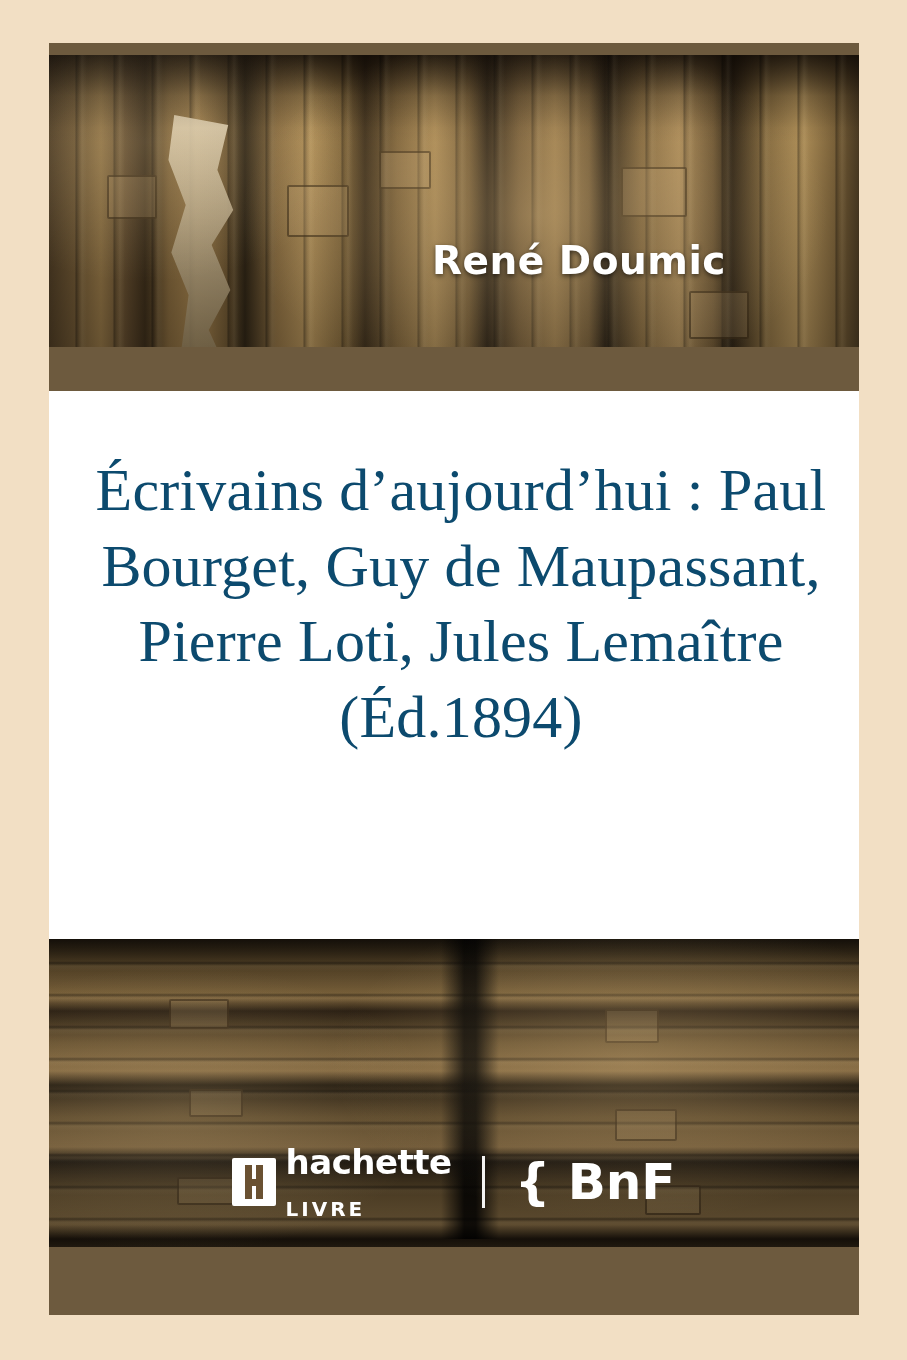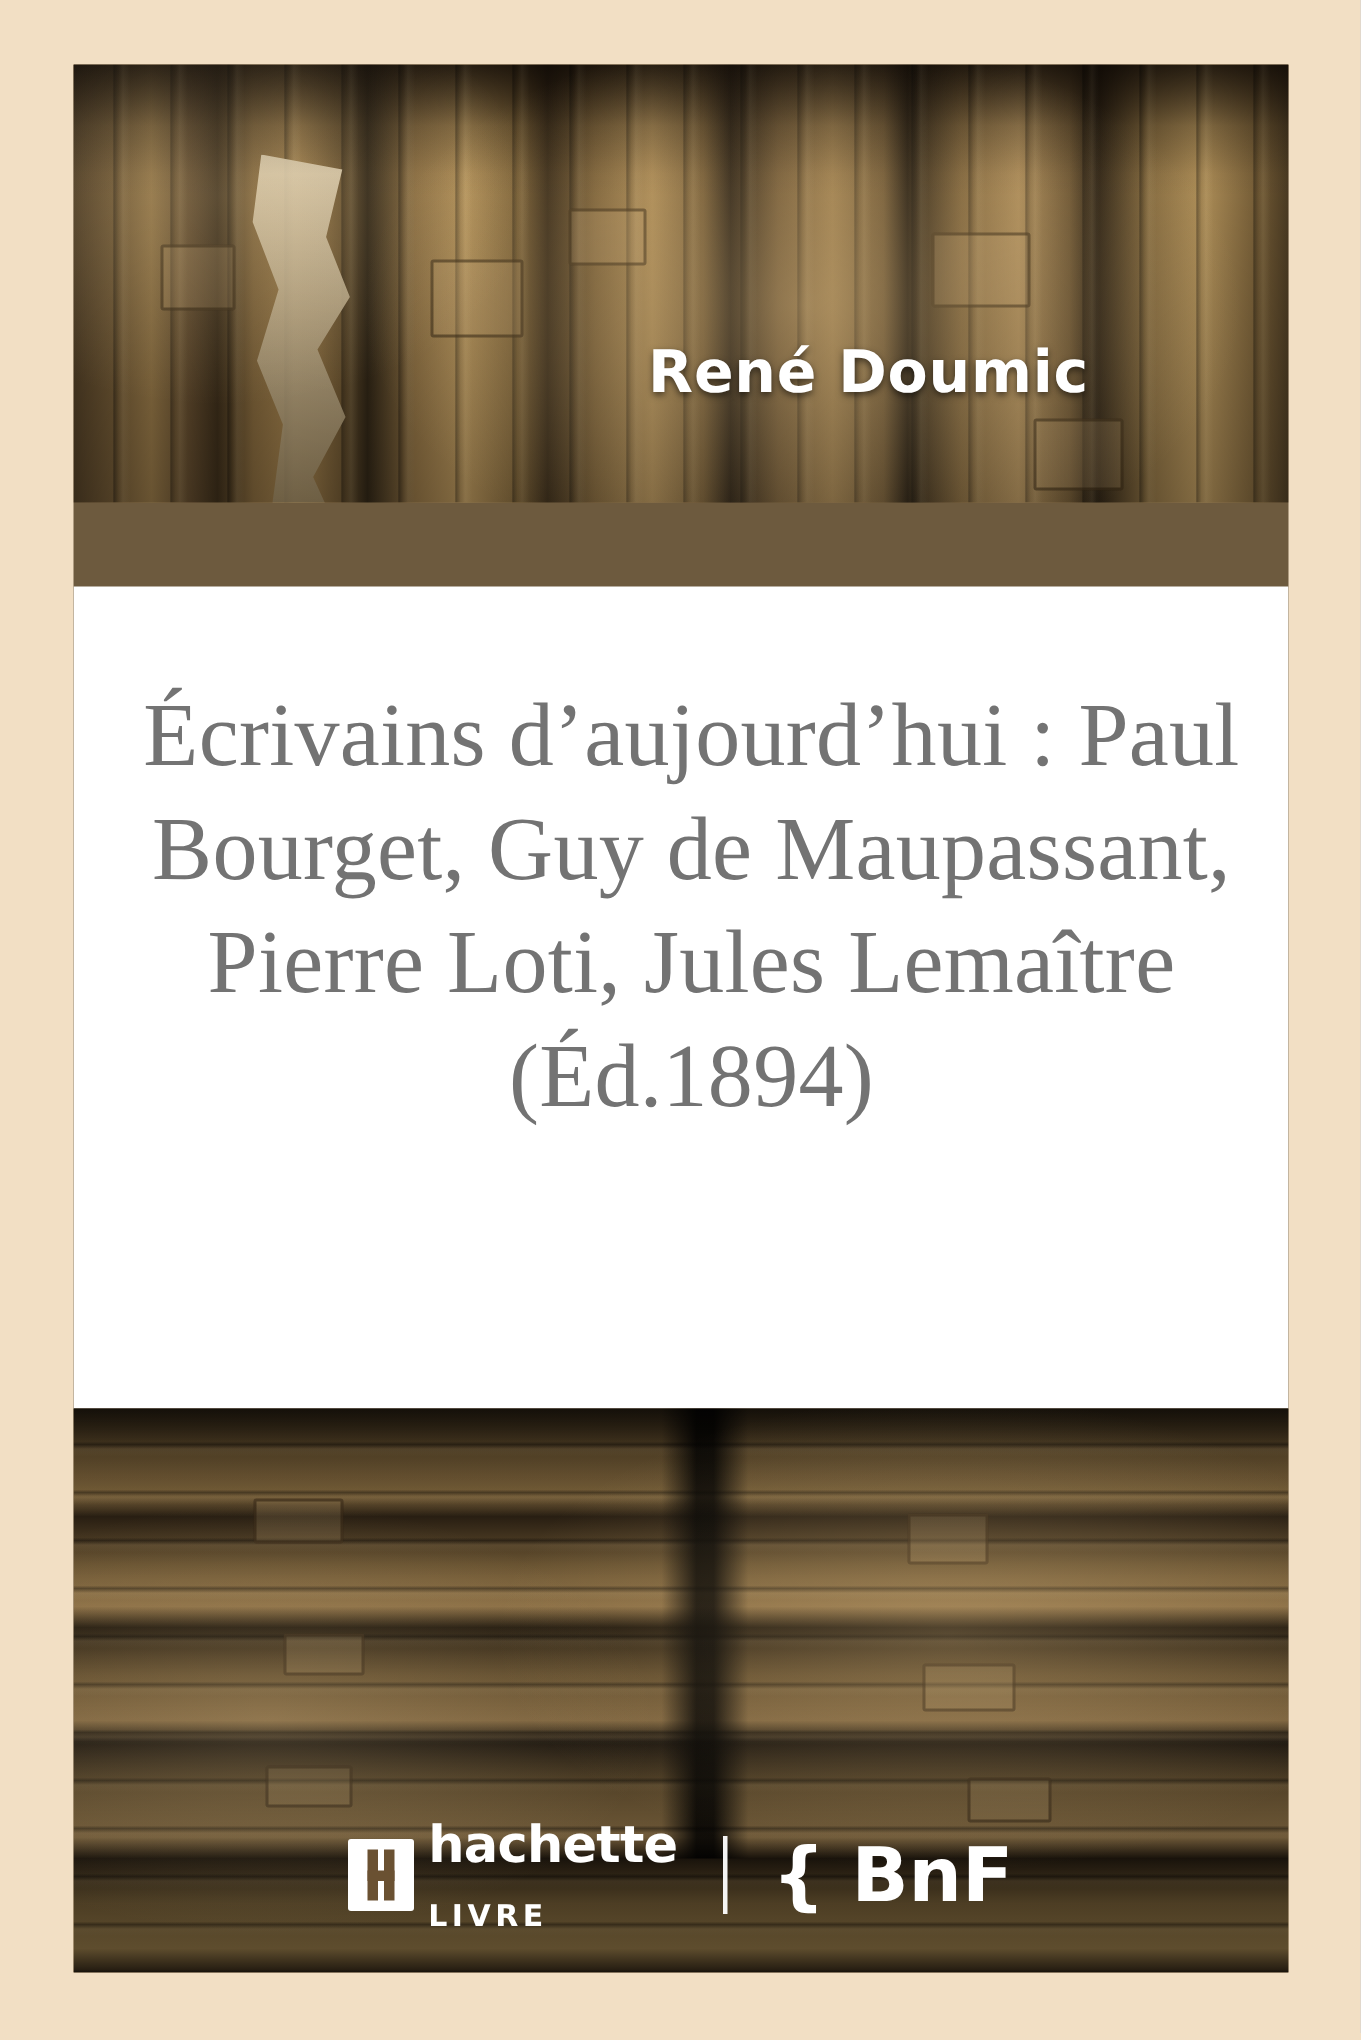--- a/index.html
+++ b/index.html
@@ -30,21 +30,21 @@
     width: 810px;
     height: 1272px;
     overflow: hidden;
     background: #6d5a3e;
   }
 
   
   .photo-top {
     position: absolute;
     left: 0;
-    top: 0;
+    top: 12px;
     width: 810px;
     height: 292px;
     overflow: hidden;
     background:
       linear-gradient(180deg, rgba(20,12,6,0.75) 0%, rgba(20,12,6,0.15) 14%, rgba(0,0,0,0) 30%),
       linear-gradient(90deg,
         #4b3a23 0px, #6b5432 28px, #8b6f42 52px, #5a452a 78px,
         #3a2c19 96px, #7d6239 120px, #9c7c4a 150px, #6a5330 178px,
         #2e2415 196px, #8a6d41 228px, #b08f58 262px, #7c6238 296px,
         #3b2d1a 316px, #7a6038 348px, #a78753 386px, #6e5632 420px,
@@ -106,21 +106,21 @@
   }
 
   .title {
     position: absolute;
     left: 42px;
     top: 62px;
     width: 740px;
     font-family: "Liberation Serif", serif;
     font-size: 60px;
     line-height: 1.26;
-    color: #737373;
+    color: #0c4a6e;
     text-align: center;
     font-weight: 400;
     letter-spacing: 0.2px;
   }
 
   
   .author {
     position: absolute;
     left: 0;
     top: 183px;
@@ -135,21 +135,21 @@
     letter-spacing: 0.5px;
     text-shadow: 0 2px 5px rgba(0,0,0,0.55);
   }
 
   
   .photo-bottom {
     position: absolute;
     left: 0;
     top: 896px;
     width: 810px;
-    height: 376px;
+    height: 308px;
     overflow: hidden;
     background:
       linear-gradient(180deg, rgba(0,0,0,0.55) 0%, rgba(0,0,0,0.12) 8%, rgba(0,0,0,0) 20%),
       linear-gradient(180deg,
         #3c2e1b 0px, #6e5733 30px, #8a6e42 58px,
         #2c2114 72px, #6a5432 104px, #8f7247 132px,
         #251c10 146px, #6d5633 178px, #94764a 208px,
         #1f1810 222px, #715a36 254px, #9a7c4e 286px,
         #241b10 300px, #7a6239 330px, #a3854f 360px,
         #3a2c1a 376px);

